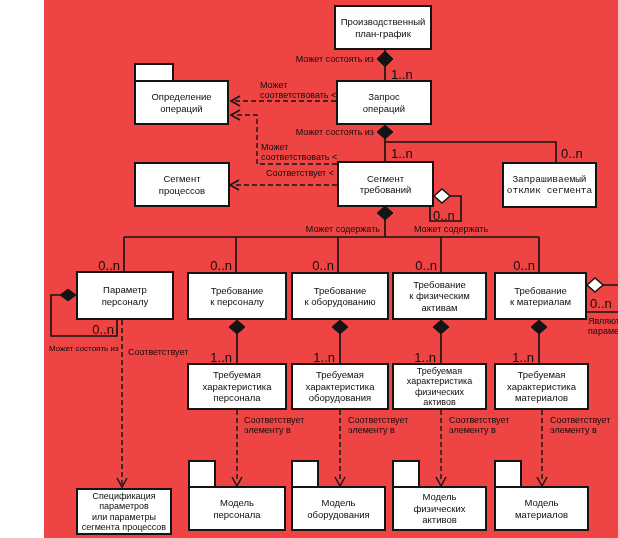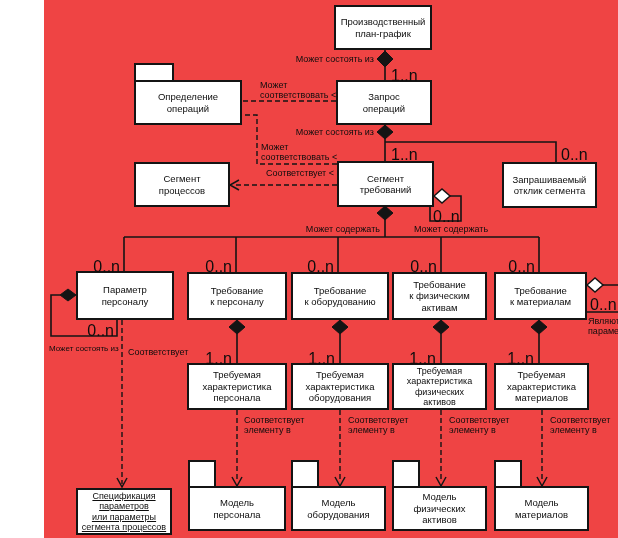--- a/index.html
+++ b/index.html
@@ -19,21 +19,21 @@
   .node.small{font-size:9px;line-height:10.5px;}
   .tab{
     position:absolute;z-index:2;background:#fff;border:2px solid #141414;
     border-bottom:none;box-sizing:border-box;
   }
   .elabel{
     position:absolute;z-index:3;font-size:9px;line-height:10px;color:#0d0d0d;
     white-space:pre-line;
   }
   .elabel.r{text-align:right;}
-  .mult{position:absolute;z-index:3;font-size:16px;color:#0d0d0d;font-weight:500;}
+  .mult{position:absolute;z-index:3;font-size:13px;color:#0d0d0d;font-weight:500;}
   .mult.r{text-align:right;}
 </style>
 </head>
 <body>
 
 <div id="canvas">
 
   <svg id="wires" width="618" height="538" viewBox="0 0 618 538">
     <g stroke="#141414" stroke-width="1.6" fill="none">
 
@@ -98,33 +98,33 @@
       <polyline points="291,477 296,486 301,477"></polyline>
       <polyline points="392,477 397,486 402,477"></polyline>
       <polyline points="493,477 498,486 503,477"></polyline>
     </g>
   </svg>
 
   <div class="node" style="left:290px;top:5px;width:98px;height:45px;">Производственный
 план-график</div>
 
   <div class="tab" style="left:90px;top:63px;width:40px;height:17px;"></div>
-  <div class="node" style="left:90px;top:80px;width:108px;height:45px;">Определение
+  <div class="node" style="left:90px;top:80px;width:95px;height:45px;">Определение
 операций</div>
 
   <div class="node" style="left:292px;top:80px;width:96px;height:45px;">Запрос
 операций</div>
 
   <div class="node" style="left:90px;top:162px;width:96px;height:45px;">Сегмент
 процессов</div>
 
   <div class="node" style="left:293px;top:161px;width:97px;height:46px;">Сегмент
 требований</div>
 
-  <div class="node" style="left:458px;top:162px;width:95px;height:46px;">Запрашиваемый
+  <div class="node" style="left:458px;top:162px;width:95px;height:46px;font-family:Liberation Mono, monospace;">Запрашиваемый
 отклик сегмента</div>
 
   <div class="node" style="left:32px;top:271px;width:98px;height:49px;">Параметр
 персоналу</div>
   <div class="node" style="left:143px;top:272px;width:100px;height:48px;">Требование
 к персоналу</div>
   <div class="node" style="left:247px;top:272px;width:98px;height:48px;">Требование
 к оборудованию</div>
   <div class="node" style="left:348px;top:272px;width:95px;height:48px;">Требование
 к физическим
@@ -139,21 +139,21 @@
 характеристика
 оборудования</div>
   <div class="node small" style="left:348px;top:363px;width:95px;height:47px;">Требуемая
 характеристика
 физических
 активов</div>
   <div class="node" style="left:450px;top:363px;width:95px;height:47px;">Требуемая
 характеристика
 материалов</div>
 
-  <div class="node small" style="left:32px;top:488px;width:96px;height:47px;text-decoration:underline;">Спецификация
+  <div class="node small" style="left:32px;top:488px;width:96px;height:47px;">Спецификация
 параметров
 или параметры
 сегмента процессов</div>
 
   <div class="tab" style="left:144px;top:460px;width:28px;height:26px;"></div>
   <div class="node" style="left:144px;top:486px;width:98px;height:45px;">Модель
 персонала</div>
 
   <div class="tab" style="left:247px;top:460px;width:28px;height:26px;"></div>
   <div class="node" style="left:247px;top:486px;width:95px;height:45px;">Модель

